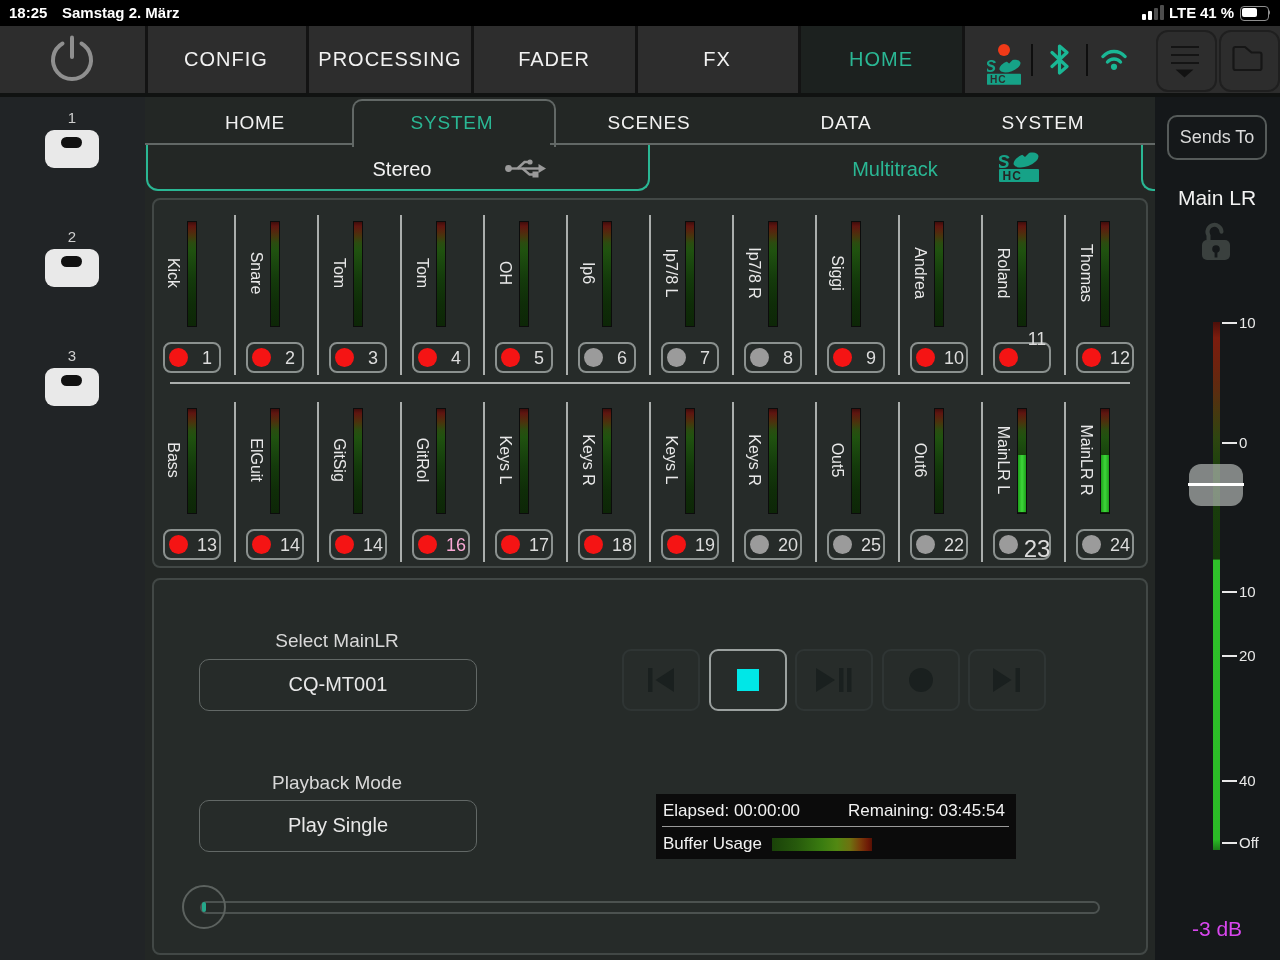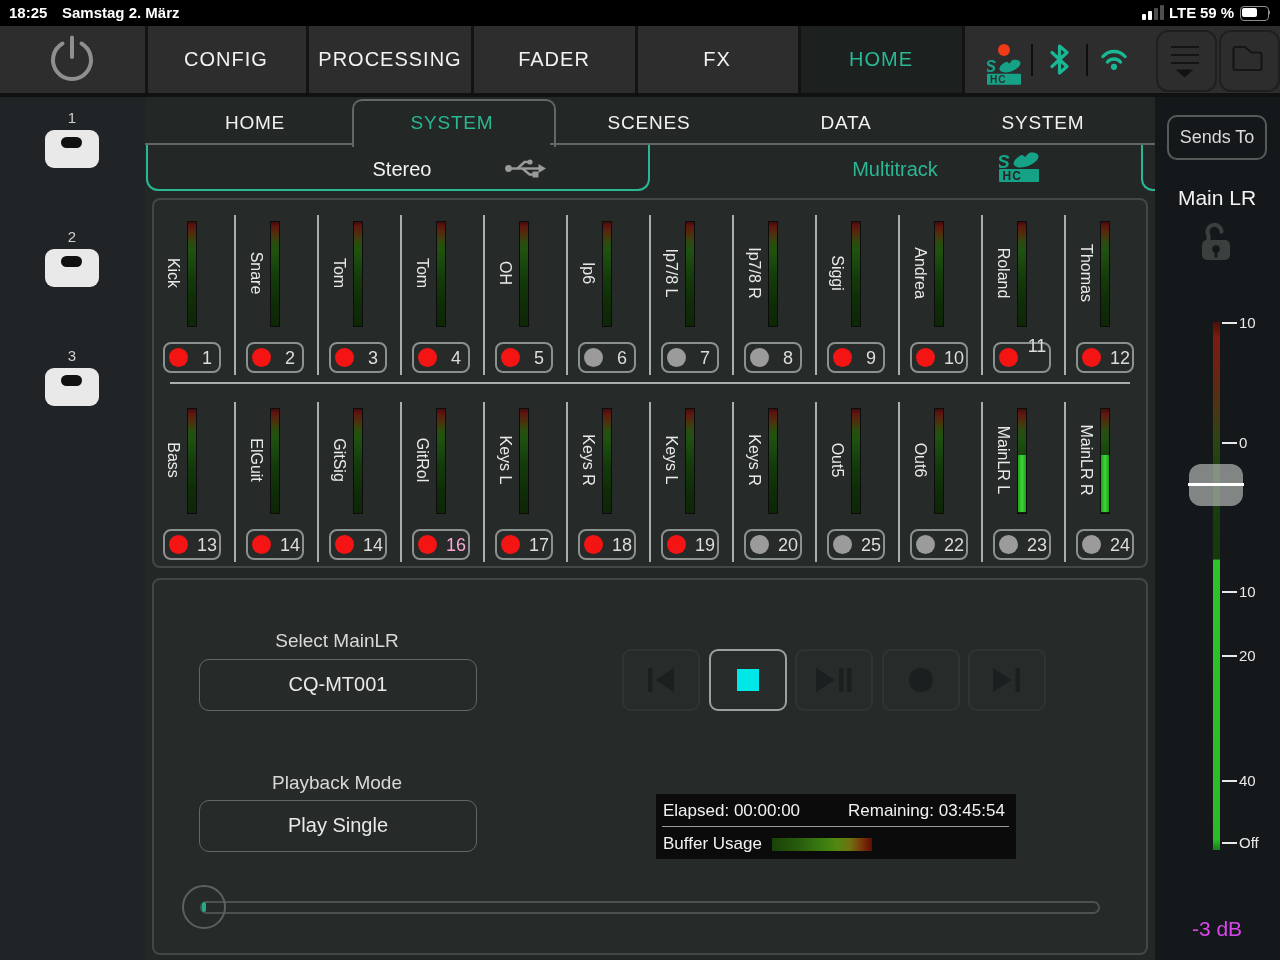--- a/index.html
+++ b/index.html
@@ -13,21 +13,21 @@
 </style></head>
 <body>
 <div class="abs" style="left:0;top:0;width:1280px;height:26px;background:#000"></div>
 <div class="abs sb" style="left:9px;top:4px;font-weight:bold;">18:25</div>
 <div class="abs sb" style="left:62px;top:4px;font-weight:bold;">Samstag 2. März</div>
 <div class="abs" style="left:1142px;top:14px;width:4px;height:6px;background:#ffffff;border-radius:1px"></div>
 <div class="abs" style="left:1148px;top:11px;width:4px;height:9px;background:#ffffff;border-radius:1px"></div>
 <div class="abs" style="left:1154px;top:8px;width:4px;height:12px;background:#4d4d4d;border-radius:1px"></div>
 <div class="abs" style="left:1160px;top:5px;width:4px;height:15px;background:#4d4d4d;border-radius:1px"></div>
 <div class="abs sb" style="left:1169px;top:4px;font-weight:600;">LTE</div>
-<div class="abs sb" style="left:1200px;top:4px;font-weight:600;">59 %</div>
+<div class="abs sb" style="left:1200px;top:4px;font-weight:600;">41 %</div>
 <div class="abs" style="left:1240px;top:6px;width:27px;height:13px;border:1px solid #8f8f8f;border-radius:4px"></div>
 <div class="abs" style="left:1242px;top:8px;width:15px;height:9px;background:#fff;border-radius:2px"></div>
 <div class="abs" style="left:1268px;top:10px;width:2px;height:5px;background:#8f8f8f;border-radius:0 2px 2px 0"></div>
 <div class="abs" style="left:0;top:26px;width:1280px;height:67px;background:#2d2d2d"></div>
 <div class="abs" style="left:800px;top:26px;width:162px;height:67px;background:#1c211f"></div>
 <div class="abs" style="left:145px;top:26px;width:3px;height:67px;background:#131313"></div>
 <div class="abs" style="left:306px;top:26px;width:3px;height:67px;background:#131313"></div>
 <div class="abs" style="left:471px;top:26px;width:3px;height:67px;background:#131313"></div>
 <div class="abs" style="left:635px;top:26px;width:3px;height:67px;background:#131313"></div>
 <div class="abs" style="left:798px;top:26px;width:3px;height:67px;background:#131313"></div>
@@ -171,21 +171,21 @@
 <div class="abs" style="left:934px;top:221px;width:10px;height:106px;background:#0c0c0c"></div>
 <div class="abs" style="left:935px;top:222px;width:8px;height:104px;background:linear-gradient(to bottom,#3f0d0b 0%,#5f1510 4%,#55260e 9%,#46370d 14%,#2b4c10 20%,#20520f 27%,#1a470e 40%,#143a0b 55%,#0f2d08 78%,#0d2607 100%)"></div>
 <div class="abs" style="left:910px;top:342px;width:58px;height:31px;border:2px solid #8b918f;border-radius:8px;box-sizing:border-box"></div>
 <div class="abs" style="left:916px;top:348px;width:19px;height:19px;border-radius:50%;background:#f51414"></div>
 <div class="abs ctr" style="left:937px;top:348px;width:34px;font-size:18px;color:#dcdcdc">10</div>
 <div class="abs vlab" style="left:1003px;top:273px">Roland</div>
 <div class="abs" style="left:1017px;top:221px;width:10px;height:106px;background:#0c0c0c"></div>
 <div class="abs" style="left:1018px;top:222px;width:8px;height:104px;background:linear-gradient(to bottom,#3f0d0b 0%,#5f1510 4%,#55260e 9%,#46370d 14%,#2b4c10 20%,#20520f 27%,#1a470e 40%,#143a0b 55%,#0f2d08 78%,#0d2607 100%)"></div>
 <div class="abs" style="left:993px;top:342px;width:58px;height:31px;border:2px solid #8b918f;border-radius:8px;box-sizing:border-box"></div>
 <div class="abs" style="left:999px;top:348px;width:19px;height:19px;border-radius:50%;background:#f51414"></div>
-<div class="abs ctr" style="left:1020px;top:336px;width:34px;font-size:18px;color:#dcdcdc">11</div>
+<div class="abs ctr" style="left:1020px;top:329px;width:34px;font-size:18px;color:#dcdcdc">11</div>
 <div class="abs vlab" style="left:1086px;top:273px">Thomas</div>
 <div class="abs" style="left:1100px;top:221px;width:10px;height:106px;background:#0c0c0c"></div>
 <div class="abs" style="left:1101px;top:222px;width:8px;height:104px;background:linear-gradient(to bottom,#3f0d0b 0%,#5f1510 4%,#55260e 9%,#46370d 14%,#2b4c10 20%,#20520f 27%,#1a470e 40%,#143a0b 55%,#0f2d08 78%,#0d2607 100%)"></div>
 <div class="abs" style="left:1076px;top:342px;width:58px;height:31px;border:2px solid #8b918f;border-radius:8px;box-sizing:border-box"></div>
 <div class="abs" style="left:1082px;top:348px;width:19px;height:19px;border-radius:50%;background:#f51414"></div>
 <div class="abs ctr" style="left:1103px;top:348px;width:34px;font-size:18px;color:#dcdcdc">12</div>
 <div class="abs vlab" style="left:173px;top:460px">Bass</div>
 <div class="abs" style="left:187px;top:408px;width:10px;height:106px;background:#0c0c0c"></div>
 <div class="abs" style="left:188px;top:409px;width:8px;height:104px;background:linear-gradient(to bottom,#3f0d0b 0%,#5f1510 4%,#55260e 9%,#46370d 14%,#2b4c10 20%,#20520f 27%,#1a470e 40%,#143a0b 55%,#0f2d08 78%,#0d2607 100%)"></div>
 <div class="abs" style="left:163px;top:529px;width:58px;height:31px;border:2px solid #8b918f;border-radius:8px;box-sizing:border-box"></div>
@@ -244,21 +244,21 @@
 <div class="abs" style="left:935px;top:409px;width:8px;height:104px;background:linear-gradient(to bottom,#3f0d0b 0%,#5f1510 4%,#55260e 9%,#46370d 14%,#2b4c10 20%,#20520f 27%,#1a470e 40%,#143a0b 55%,#0f2d08 78%,#0d2607 100%)"></div>
 <div class="abs" style="left:910px;top:529px;width:58px;height:31px;border:2px solid #8b918f;border-radius:8px;box-sizing:border-box"></div>
 <div class="abs" style="left:916px;top:535px;width:19px;height:19px;border-radius:50%;background:#9b9b9b"></div>
 <div class="abs ctr" style="left:937px;top:535px;width:34px;font-size:18px;color:#dcdcdc">22</div>
 <div class="abs vlab" style="left:1003px;top:460px">MainLR L</div>
 <div class="abs" style="left:1017px;top:408px;width:10px;height:106px;background:#0c0c0c"></div>
 <div class="abs" style="left:1018px;top:409px;width:8px;height:104px;background:linear-gradient(to bottom,#3f0d0b 0%,#5f1510 4%,#55260e 9%,#46370d 14%,#2b4c10 20%,#20520f 27%,#1a470e 40%,#143a0b 55%,#0f2d08 78%,#0d2607 100%)"></div>
 <div class="abs" style="left:1018px;top:455px;width:8px;height:57px;background:linear-gradient(90deg,#1da01a,#3ed63a 50%,#1da01a)"></div>
 <div class="abs" style="left:993px;top:529px;width:58px;height:31px;border:2px solid #8b918f;border-radius:8px;box-sizing:border-box"></div>
 <div class="abs" style="left:999px;top:535px;width:19px;height:19px;border-radius:50%;background:#9b9b9b"></div>
-<div class="abs ctr" style="left:1020px;top:535px;width:34px;font-size:18px;color:#dcdcdc">23</div>
+<div class="abs ctr" style="left:1020px;top:535px;width:34px;font-size:24px;color:#dcdcdc">23</div>
 <div class="abs vlab" style="left:1086px;top:460px">MainLR R</div>
 <div class="abs" style="left:1100px;top:408px;width:10px;height:106px;background:#0c0c0c"></div>
 <div class="abs" style="left:1101px;top:409px;width:8px;height:104px;background:linear-gradient(to bottom,#3f0d0b 0%,#5f1510 4%,#55260e 9%,#46370d 14%,#2b4c10 20%,#20520f 27%,#1a470e 40%,#143a0b 55%,#0f2d08 78%,#0d2607 100%)"></div>
 <div class="abs" style="left:1101px;top:455px;width:8px;height:57px;background:linear-gradient(90deg,#1da01a,#3ed63a 50%,#1da01a)"></div>
 <div class="abs" style="left:1076px;top:529px;width:58px;height:31px;border:2px solid #8b918f;border-radius:8px;box-sizing:border-box"></div>
 <div class="abs" style="left:1082px;top:535px;width:19px;height:19px;border-radius:50%;background:#9b9b9b"></div>
 <div class="abs ctr" style="left:1103px;top:535px;width:34px;font-size:18px;color:#dcdcdc">24</div>
 <div class="abs" style="left:233.5px;top:215px;width:2px;height:160px;background:#aaaeac"></div>
 <div class="abs" style="left:233.5px;top:402px;width:2px;height:160px;background:#aaaeac"></div>
 <div class="abs" style="left:316.5px;top:215px;width:2px;height:160px;background:#aaaeac"></div>

